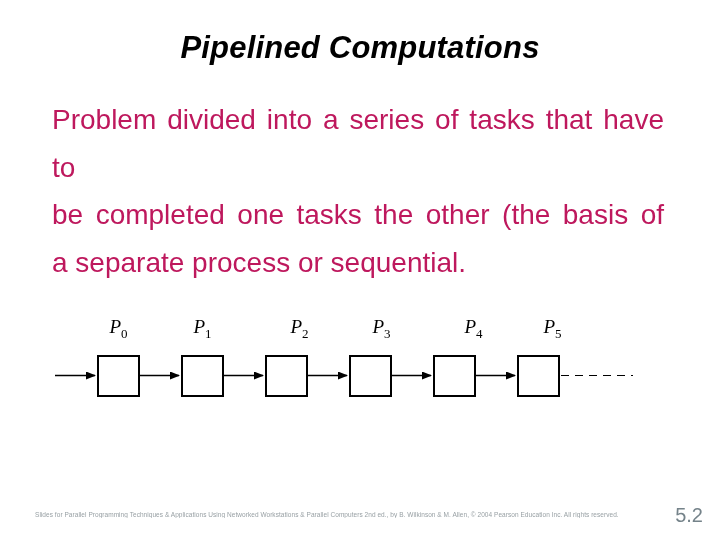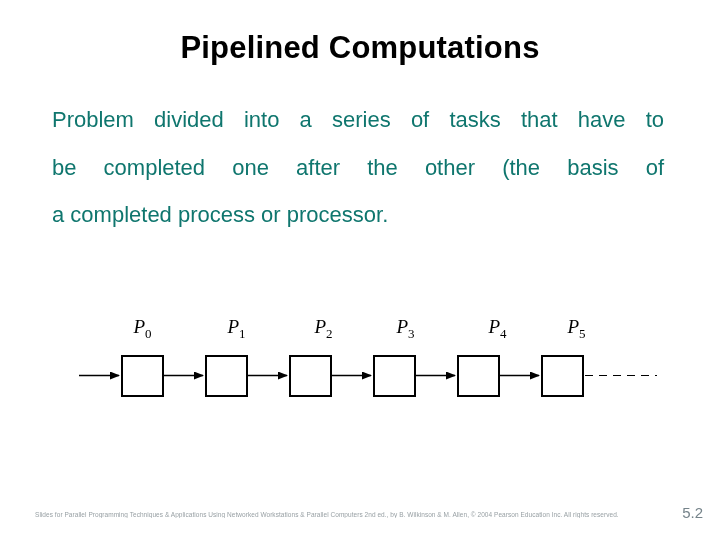--- a/index.html
+++ b/index.html
@@ -7,30 +7,31 @@
     width:720px;height:540px;background:#ffffff;overflow:hidden;
     font-family:"Liberation Sans","DejaVu Sans",sans-serif;
     position:relative;
   }
   .slide{position:absolute;left:0;top:0;width:720px;height:540px;background:#fff;}
 
   .title{
     position:absolute;left:0;top:30px;width:720px;margin:0;
     text-align:center;font-size:31px;font-weight:bold;color:#000;
     letter-spacing:0.2px;
+    font-style:italic;
   }
 
   .body-text{
     position:absolute;left:52px;top:96px;width:612px;
-    font-size:22px;color:#0f766e;line-height:47.6px;
+    font-size:28px;color:#be185d;line-height:47.6px;
   }
   .body-line{text-align:justify;text-align-last:justify;}
   .body-line.last{text-align:left;text-align-last:left;}
 
-  .diagram{position:absolute;left:0;top:290px;width:608px;height:120px;margin-left:24px;}
+  .diagram{position:absolute;left:0;top:290px;width:608px;height:120px;}
   .diag-svg{position:absolute;left:0;top:0;}
   .conn{stroke:#000;stroke-width:1.3;}
   .dash{stroke:#000;stroke-width:1.2;stroke-dasharray:8 6;}
 
   .stage-box{
     position:absolute;top:65px;width:43px;height:42px;
     border:2.5px solid #000;background:#fff;box-sizing:border-box;
   }
   .stage-label{
     position:absolute;top:26px;width:63px;text-align:center;
@@ -43,34 +44,34 @@
     line-height:0;
   }
 
   .footer-credits{
     position:absolute;left:35px;top:511px;width:630px;
     font-size:6.5px;color:#98a0a4;white-space:nowrap;overflow:hidden;
     letter-spacing:0.05px;
   }
   .page-number{
     position:absolute;right:17px;top:504px;
-    font-size:15px;color:#75838a;
+    font-size:20px;color:#75838a;
   }
 </style>
 </head>
 <body>
 
 <div class="slide">
 
   <h1 class="title">Pipelined Computations</h1>
 
   <div class="body-text">
     <div class="body-line">Problem divided into a series of tasks that have to</div>
-    <div class="body-line">be completed one after the other (the basis of</div>
-    <div class="body-line last">a completed process or processor.</div>
+    <div class="body-line">be completed one tasks the other (the basis of</div>
+    <div class="body-line last">a separate process or sequential.</div>
   </div>
 
   <div class="diagram">
     <svg class="diag-svg" width="720" height="120">
       <defs>
         <marker id="ah" markerWidth="10" markerHeight="8" refX="9" refY="4" orient="auto" markerUnits="userSpaceOnUse">
           <path d="M0,0 L10,4 L0,8 z" fill="#000"></path>
         </marker>
       </defs>
       <line class="conn" x1="55" y1="85.5" x2="95" y2="85.5" marker-end="url(#ah)"></line>
@@ -83,21 +84,21 @@
     </svg>
 
     <div class="stage-box" style="left:97px"></div>
     <div class="stage-box" style="left:181px"></div>
     <div class="stage-box" style="left:265px"></div>
     <div class="stage-box" style="left:349px"></div>
     <div class="stage-box" style="left:433px"></div>
     <div class="stage-box" style="left:517px"></div>
 
     <div class="stage-label" style="left:87px"><span>P</span><sub>0</sub></div>
-    <div class="stage-label" style="left:181px"><span>P</span><sub>1</sub></div>
+    <div class="stage-label" style="left:171px"><span>P</span><sub>1</sub></div>
     <div class="stage-label" style="left:268px"><span>P</span><sub>2</sub></div>
     <div class="stage-label" style="left:350px"><span>P</span><sub>3</sub></div>
     <div class="stage-label" style="left:442px"><span>P</span><sub>4</sub></div>
     <div class="stage-label" style="left:521px"><span>P</span><sub>5</sub></div>
   </div>
 
   <div class="footer-credits">Slides for Parallel Programming Techniques &amp; Applications Using Networked Workstations &amp; Parallel Computers 2nd ed., by B. Wilkinson &amp; M. Allen, © 2004 Pearson Education Inc. All rights reserved.</div>
   <div class="page-number">5.2</div>
 
 </div>

